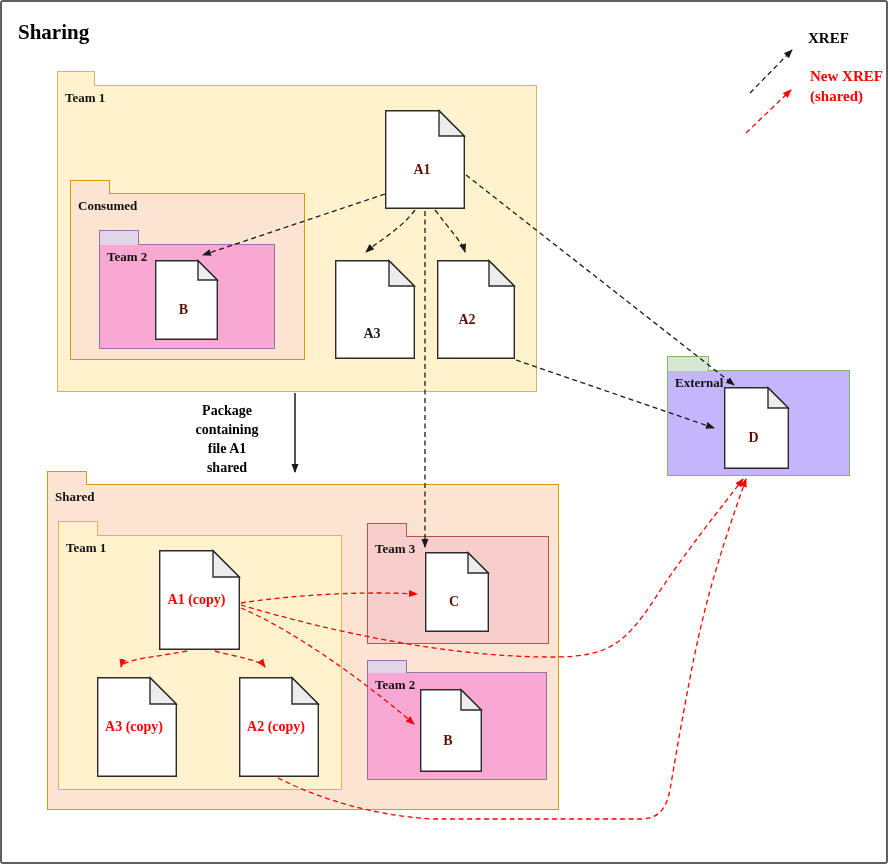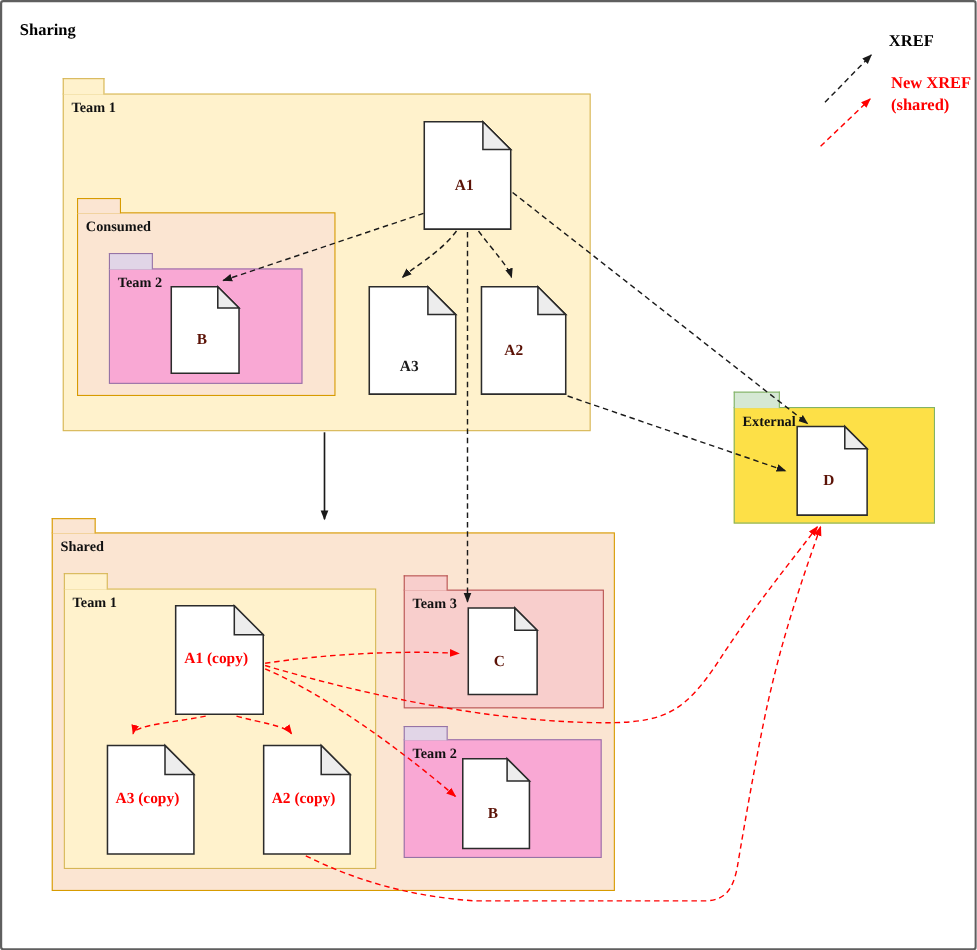--- a/index.html
+++ b/index.html
@@ -3,34 +3,34 @@
 <meta charset="utf-8">
 <style>
   html,body{margin:0;padding:0;background:#fff;}
   .canvas{
     position:relative;width:884px;height:860px;margin:0;
     border:2px solid #5f5f5f;border-radius:3px;background:#ffffff;
     font-family:"Liberation Serif","DejaVu Serif",serif;
     overflow:hidden;
   }
   .abs{position:absolute;box-sizing:border-box;}
-  .title{font-size:15px;font-weight:bold;color:#000;}
+  .title{font-size:21px;font-weight:bold;color:#000;}
   
   .folder{position:absolute;box-sizing:border-box;border:1px solid;}
   .folder .tab{position:absolute;box-sizing:border-box;left:-1px;border:1px solid;border-bottom:none;}
   .folder .flabel{position:absolute;top:4px;left:7px;font-size:13px;font-weight:bold;color:#111;white-space:nowrap;}
   .cream{background:#FFF2CC;border-color:#D6B656;}
   .cream .tab{background:#FFF2CC;border-color:#D6B656;}
   .orange{background:#FBE5D2;border-color:#D79B00;}
   .orange .tab{background:#FBE5D2;border-color:#D79B00;}
   .purple{background:#f9a8d4;border-color:#9673A6;}
   .purple .tab{background:#E1D5E7;border-color:#9673A6;}
   .pink{background:#F8CECC;border-color:#B85450;}
   .pink .tab{background:#F8CECC;border-color:#B85450;}
-  .green{background:#fde047;border-color:#82B366;}
+  .green{background:#c4b5fd;border-color:#82B366;}
   .green .tab{background:#D5E8D4;border-color:#82B366;}
   
   .file{position:absolute;}
   .file svg{position:absolute;left:0;top:0;overflow:visible;}
   .file .label{position:absolute;left:0;right:6px;top:0;bottom:0;display:flex;align-items:center;justify-content:center;
     font-size:14px;font-weight:bold;white-space:nowrap;}
   .lab-maroon{color:#5B1206;margin-top:20px;}
   .lab-black{color:#1a1a1a;margin-top:48px;}
   .lab-red{color:#FF0000;}
   .pkg-label{width:110px;text-align:center;font-size:14px;font-weight:bold;color:#000;line-height:19px;}
@@ -85,20 +85,26 @@
   </div>
 
   <div class="file" style="left:435px;top:258px;width:66px;height:99px;">
     <svg width="78" height="99">
       <path d="M0.7 0.7 L52 0.7 L77.3 26 L77.3 98.3 L0.7 98.3 Z" fill="#ffffff" stroke="#2b2b2b" stroke-width="1.4"></path>
       <path d="M52 0.7 L52 26 L77.3 26 Z" fill="#ededed" stroke="#2b2b2b" stroke-width="1.4"></path>
     </svg>
     <span class="label lab-maroon">A2</span>
   </div>
 
+  <div class="abs pkg-label" style="left:170px;top:399px;">
+    <div>Package</div>
+    <div>containing</div>
+    <div>file A1</div>
+    <div>shared</div>
+  </div>
 
   <div class="folder orange" style="left:45px;top:482px;width:512px;height:326px;">
     <div class="tab" style="top:-14px;width:40px;height:14px;"></div>
     <div class="flabel">Shared</div>
   </div>
 
   <div class="folder cream" style="left:56px;top:533px;width:284px;height:255px;">
     <div class="tab" style="top:-15px;width:40px;height:15px;"></div>
     <div class="flabel">Team 1</div>
   </div>

